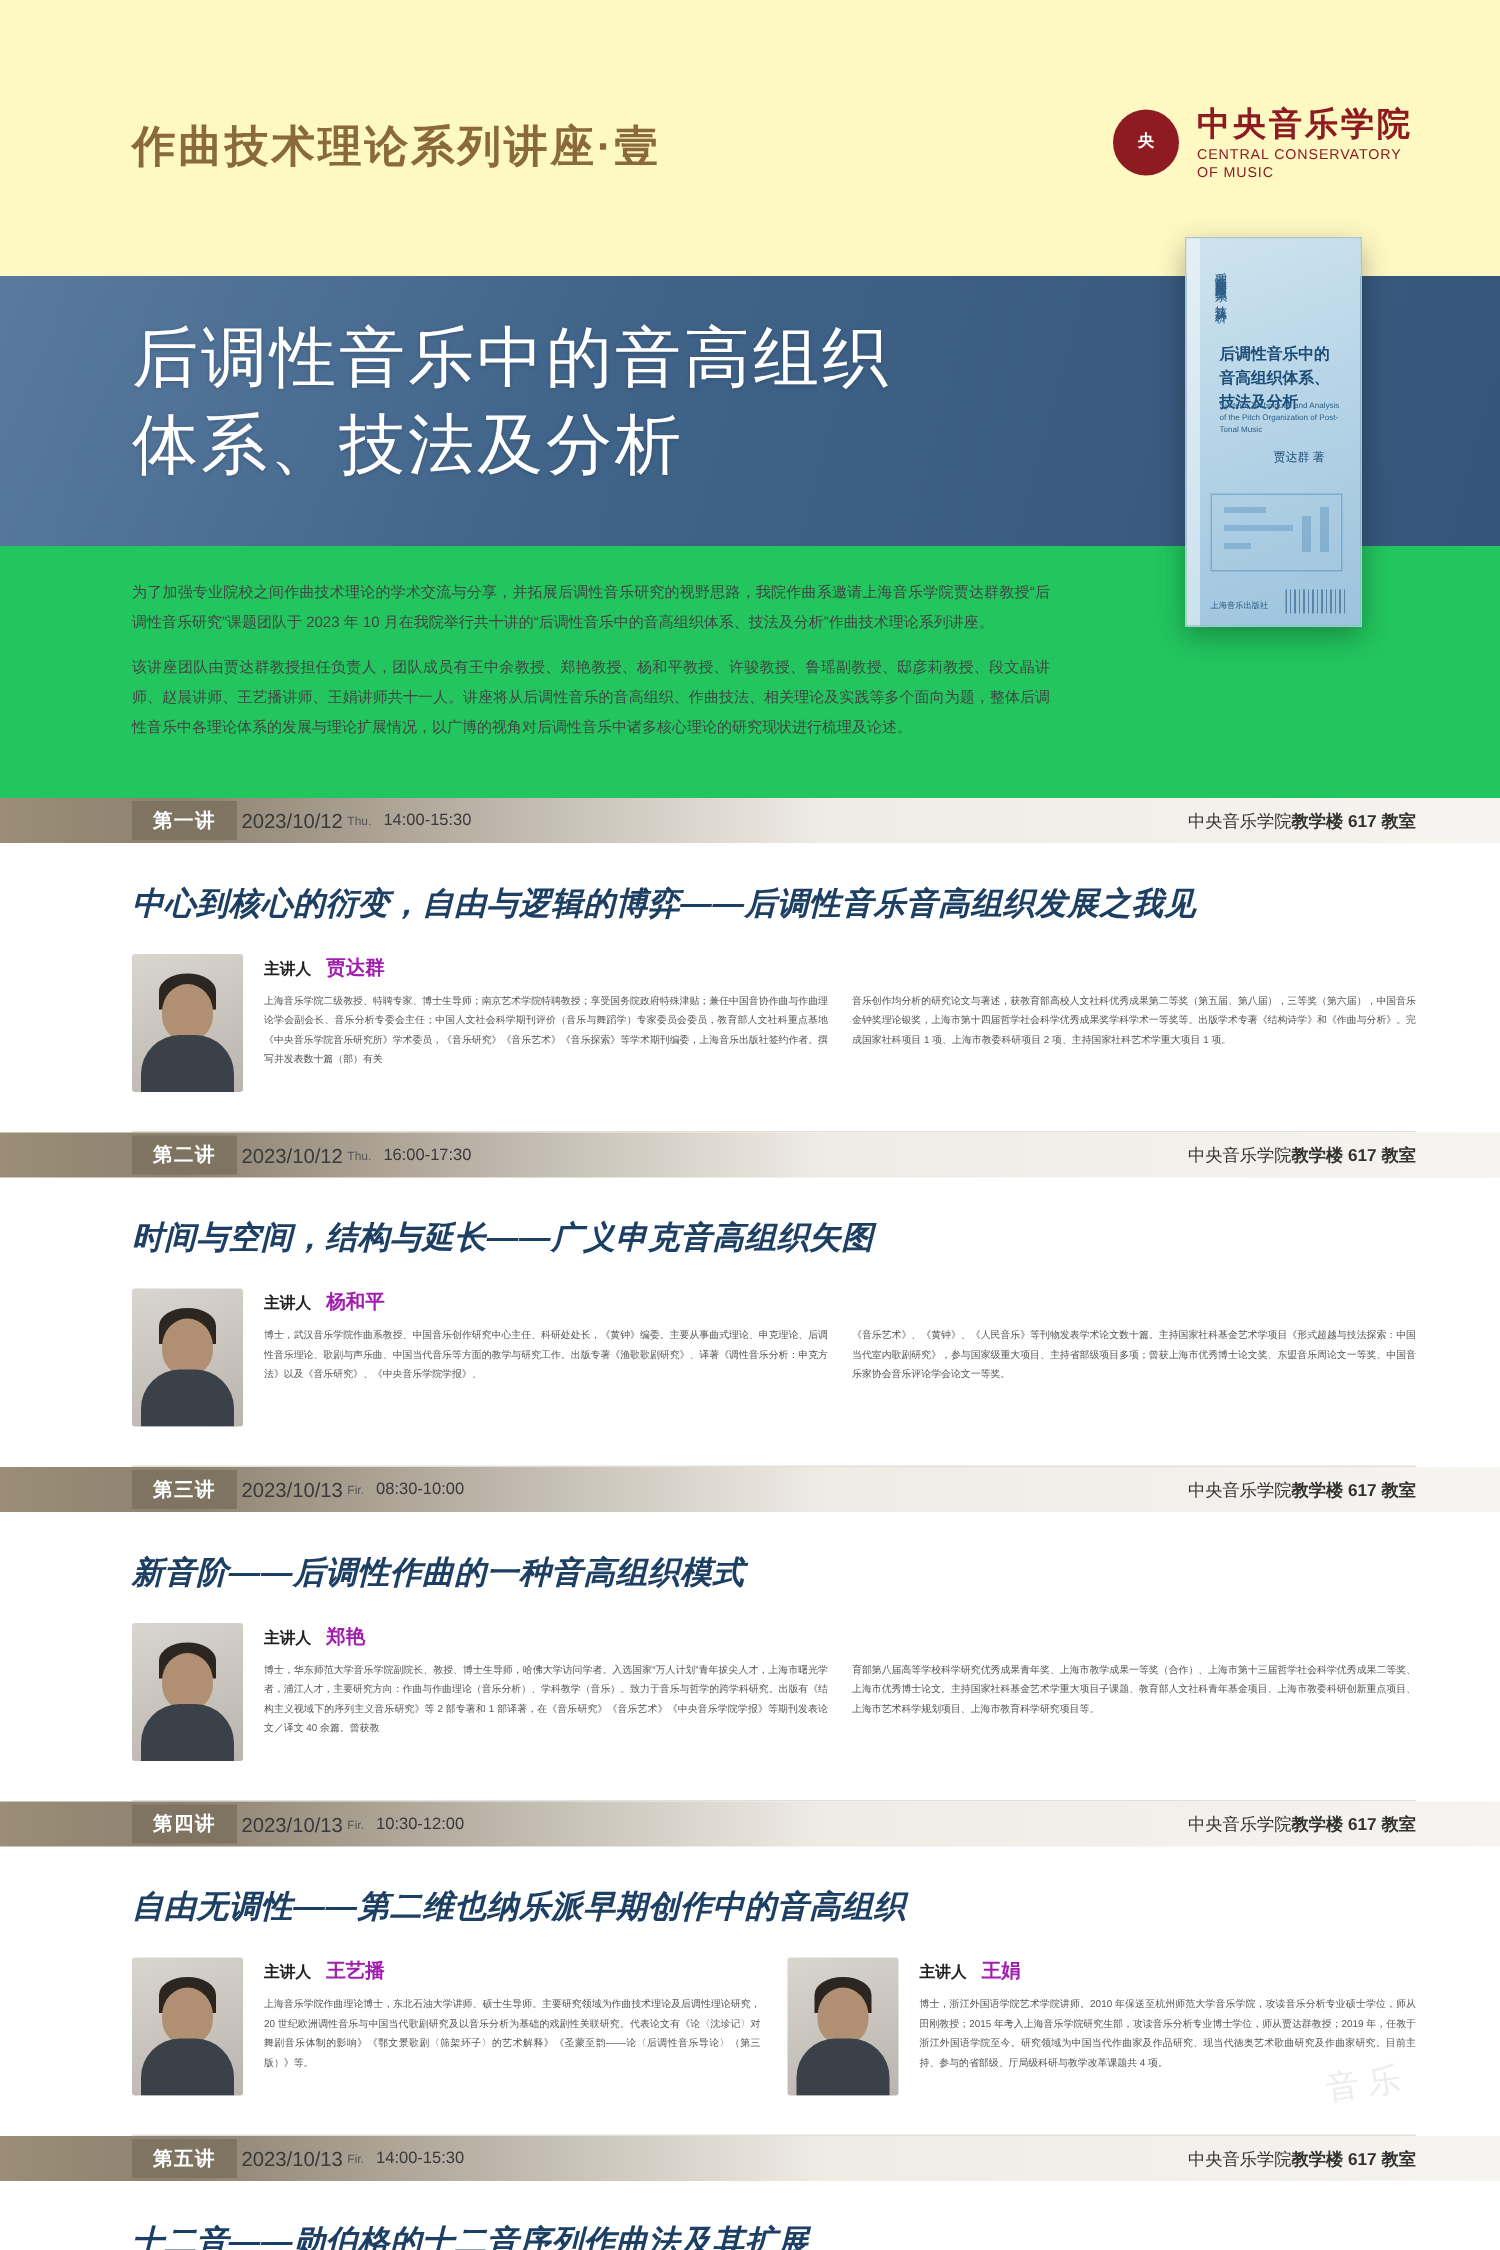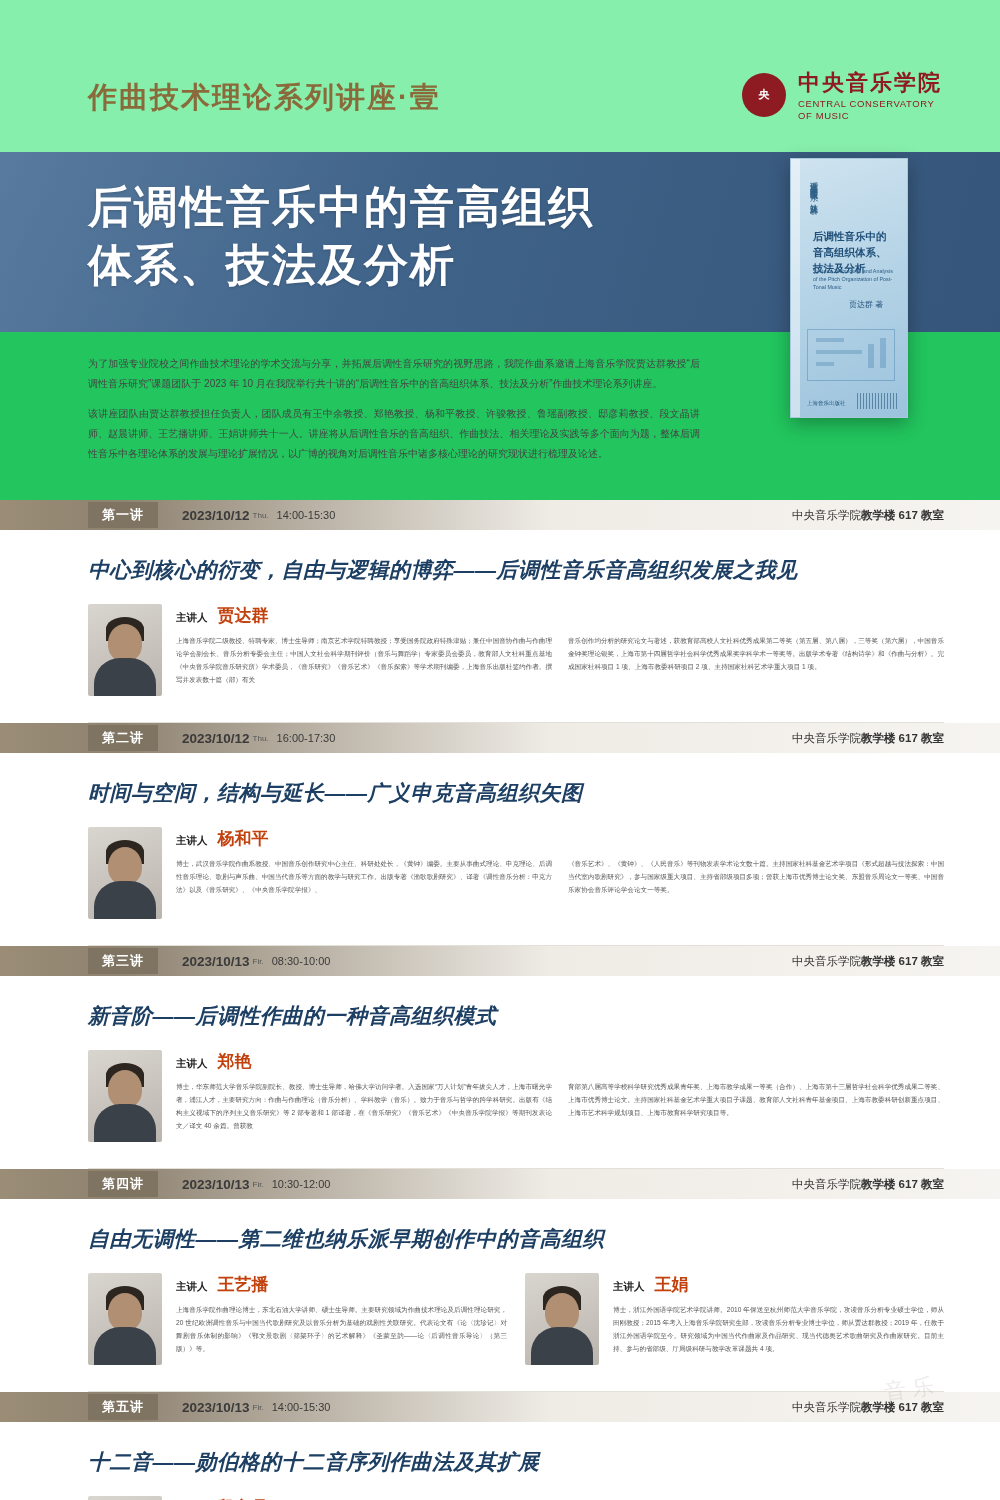--- a/index.html
+++ b/index.html
@@ -6,21 +6,21 @@
   html, body {
     width: 1000px; height: 1500px;
     background: #ffffff;
     font-family: "Liberation Sans", "DejaVu Sans", sans-serif;
     color: #222;
     overflow: hidden;
   }
   .page { position: relative; width: 1000px; height: 1500px; background: #fff; }
 
   
-  .header { position: relative; height: 152px; background: #86efac; }
+  .header { position: relative; height: 184px; background: #fef9c3; }
   .series-title {
     position: absolute; left: 88px; top: 78px;
     font-size: 29px; font-weight: bold; letter-spacing: 2px;
     color: #8a6a3a;
   }
   .logo-wrap {
     position: absolute; right: 58px; top: 68px;
     display: flex; align-items: center; gap: 12px;
   }
   .logo-seal {
@@ -37,21 +37,21 @@
     position: relative; height: 180px;
     background: linear-gradient(105deg,#4a6f96 0%,#3f6288 45%,#35567a 100%);
     overflow: hidden;
   }
   .hero::after {
     content: ""; position: absolute; inset: 0;
     background: linear-gradient(120deg, rgba(255,255,255,.08) 0%, rgba(255,255,255,0) 40%);
   }
   .hero-title {
     position: absolute; left: 88px; top: 26px;
-    font-size: 44px; font-weight: bold; color: #fff;
+    font-size: 44px; font-weight: normal; color: #fff;
     line-height: 1.32; letter-spacing: 2px; z-index: 2;
     text-shadow: 0 1px 3px rgba(0,0,0,.18);
   }
 
   
   .book {
     position: absolute; right: 92px; top: 158px;
     width: 118px; height: 260px; z-index: 6;
     background: linear-gradient(160deg,#cfe3ef 0%,#b9d6e8 40%,#9cc3dd 100%);
     box-shadow: 0 6px 18px rgba(0,0,0,.30);
@@ -85,21 +85,21 @@
   .lecture { position: relative; margin: 0 0 0 0; }
   .bar {
     position: relative; height: 30px;
     background: linear-gradient(90deg,#9b8d76 0%, #8e8270 12%, #efece6 55%, #f6f4f0 100%);
     display: flex; align-items: center;
   }
   .bar .left-block {
     background: #7e7461; color: #fff; font-size: 13px; font-weight: bold;
     padding: 4px 14px; margin-left: 88px; letter-spacing: 1px;
   }
-  .bar .date { font-size: 13.5px; font-weight: bold; color: #3a3a3a; margin-left: 24px; }
+  .bar .date { font-size: 13.5px; font-weight: normal; color: #3a3a3a; margin-left: 3px; }
   .bar .day { font-size: 8px; color: #555; margin-left: 3px; vertical-align: super; }
   .bar .time { font-size: 11px; color: #3a3a3a; margin-left: 8px; }
   .bar .room { margin-left: auto; margin-right: 56px; font-size: 11.5px; color: #333; }
   .bar .room b { font-weight: bold; }
 
   .topic {
     font-size: 21px; font-weight: bold; color: #1c3f63;
     padding: 26px 60px 20px 88px; letter-spacing: 0.5px; font-style: italic;
   }
 
@@ -109,21 +109,21 @@
     width: 74px; height: 92px; flex: 0 0 74px; border-radius: 2px;
     background: linear-gradient(160deg,#d9d5cf,#b9b4ad);
     position: relative; overflow: hidden;
   }
   .portrait .head { position: absolute; left: 50%; top: 20px; width: 34px; height: 38px; margin-left: -17px; border-radius: 50% 50% 45% 45%; background: #b08f72; }
   .portrait .hair { position: absolute; left: 50%; top: 13px; width: 38px; height: 24px; margin-left: -19px; border-radius: 50% 50% 0 0; background: #2c2520; }
   .portrait .body { position: absolute; left: 50%; bottom: 0; width: 62px; height: 38px; margin-left: -31px; border-radius: 26px 26px 0 0; background: #3a4149; }
   .sp-body { flex: 1; }
   .sp-name-row { display: flex; align-items: baseline; gap: 10px; margin-bottom: 8px; }
   .sp-label { font-size: 10.5px; font-weight: bold; color: #222; }
-  .sp-name { font-size: 17px; font-weight: bold; color: #c2410c; }
+  .sp-name { font-size: 13px; font-weight: bold; color: #a21caf; }
   .sp-bio { display: flex; gap: 16px; font-size: 6.6px; line-height: 1.95; color: #555; text-align: justify; }
   .sp-bio .col { flex: 1; }
   .sp-bio.single { display: block; }
   .sp-bio.single .col { width: 100%; }
 
   .divider { height: 1px; background: #e3e0da; margin: 0 56px 0 88px; }
 
   
   .wm { position: absolute; right: 60px; bottom: 96px; font-size: 22px; color: rgba(120,110,95,.13); letter-spacing: 6px; transform: rotate(-8deg); }
 </style>

